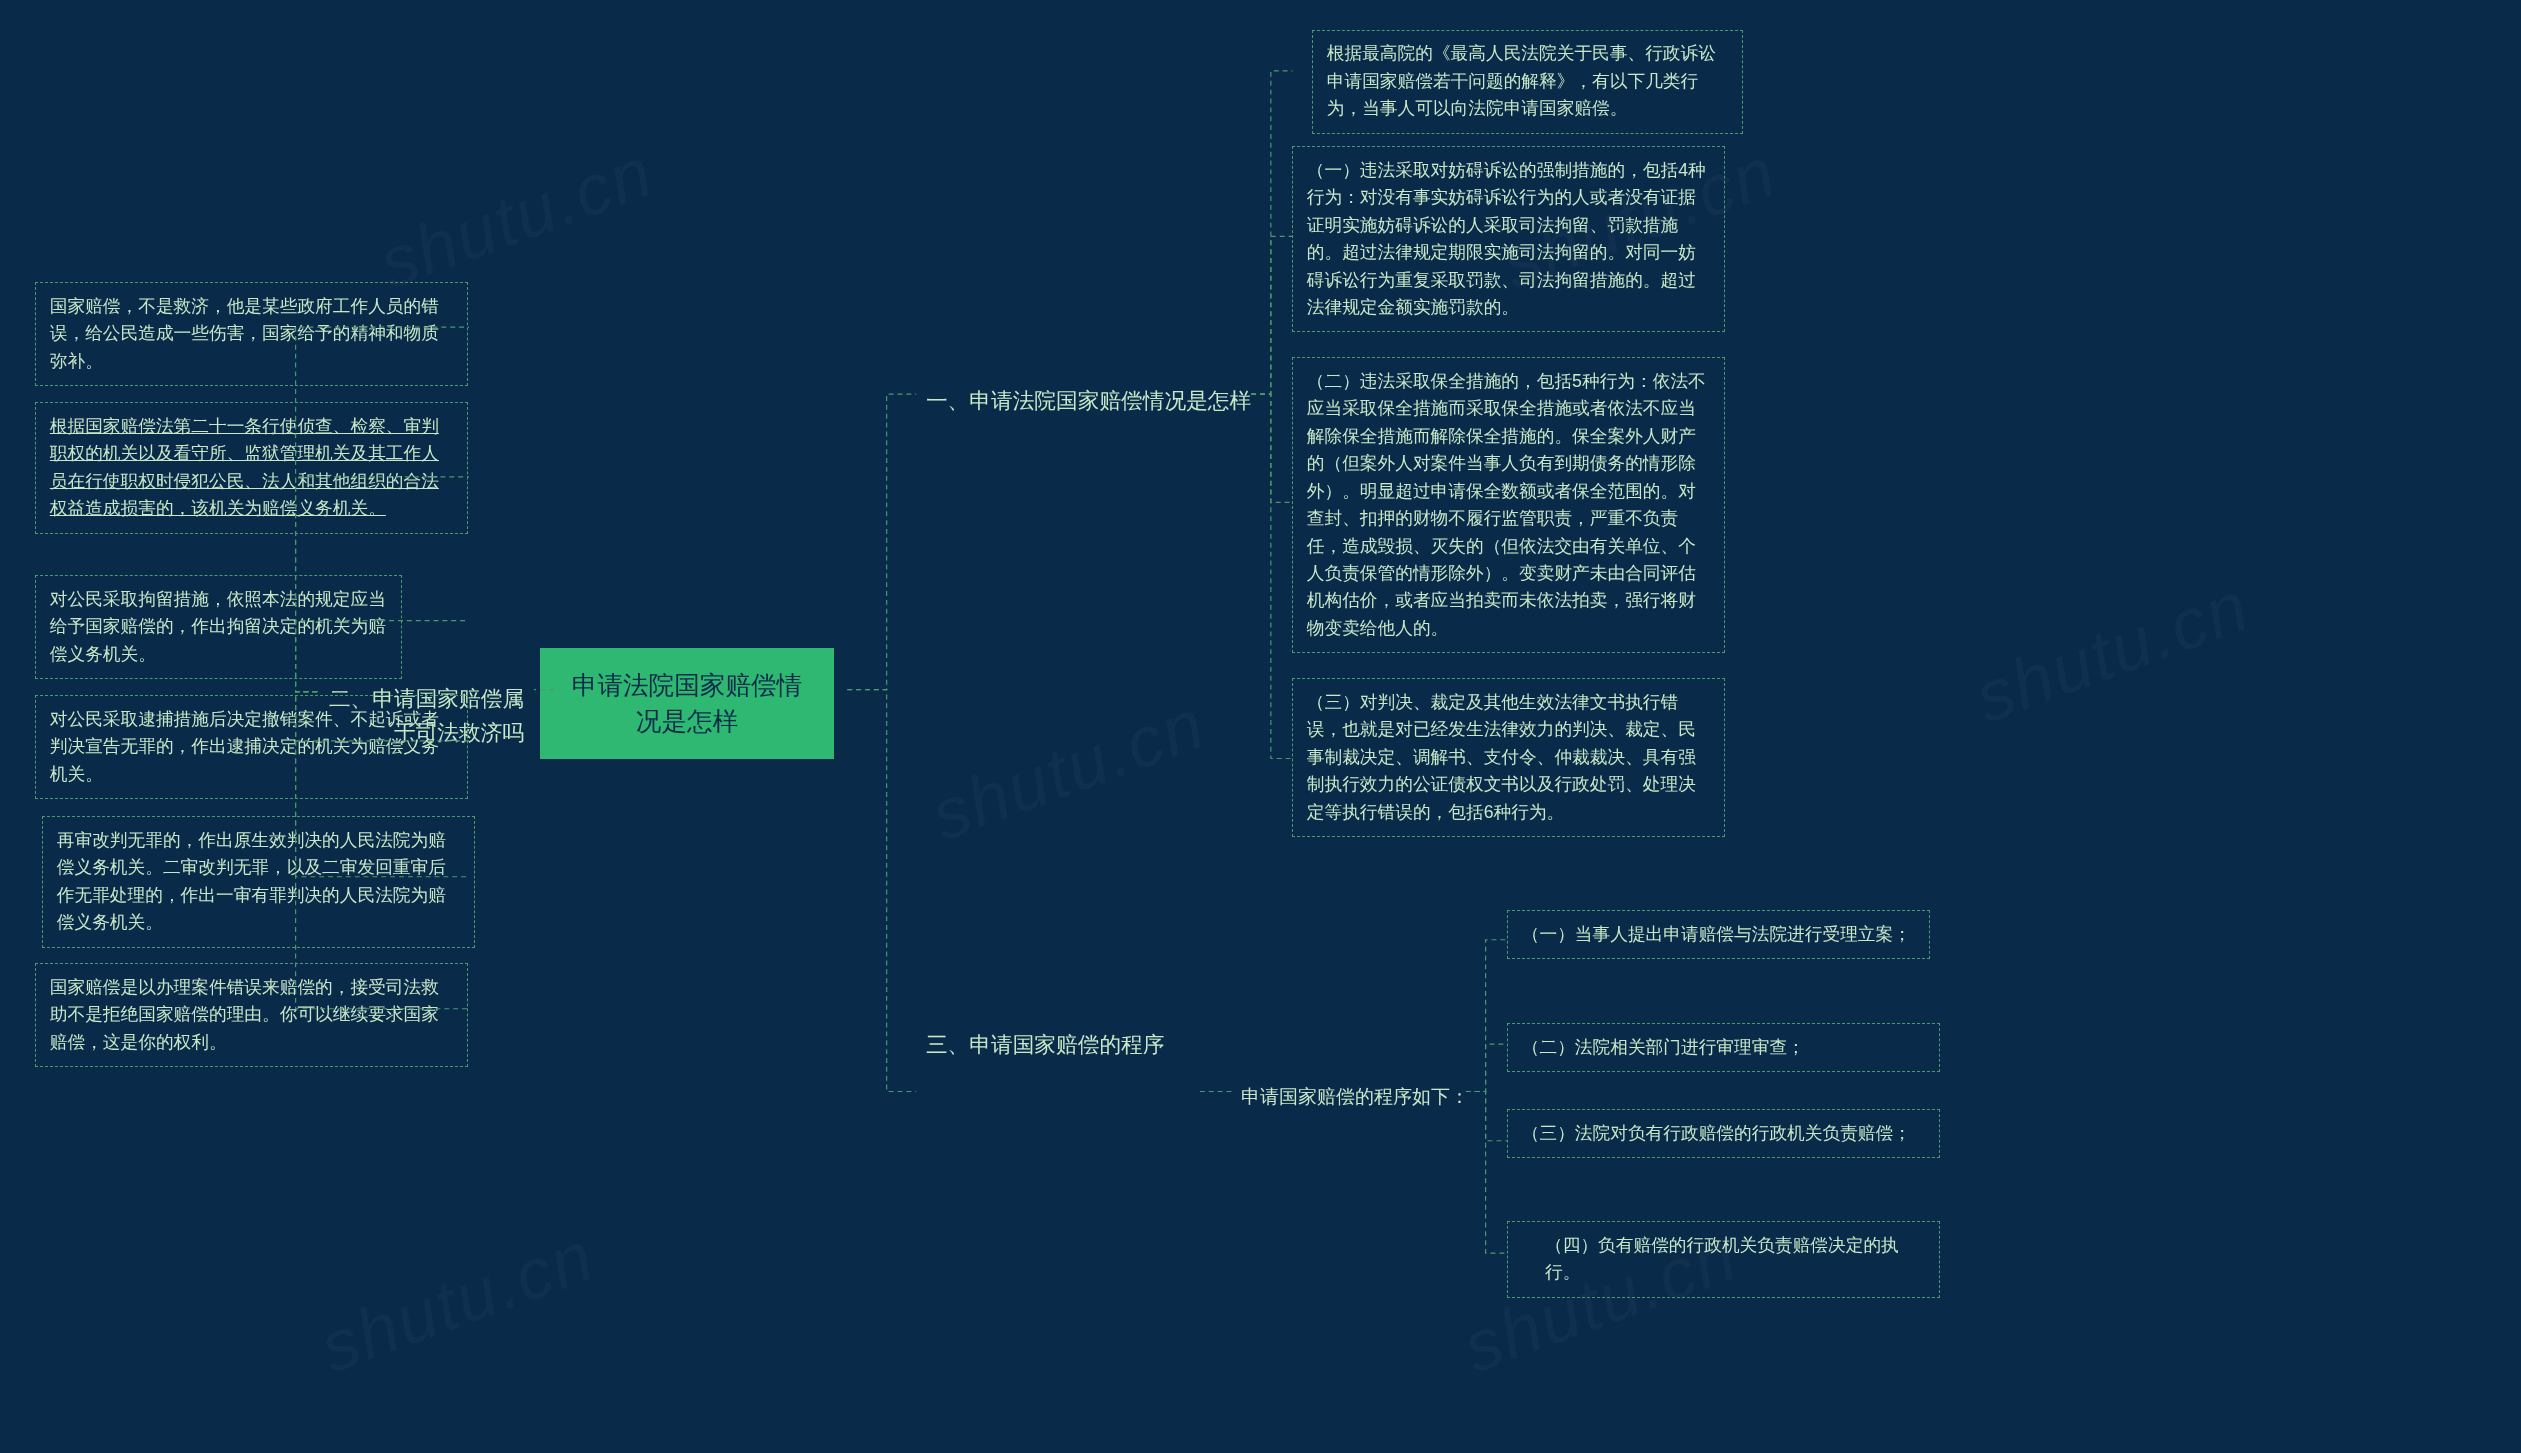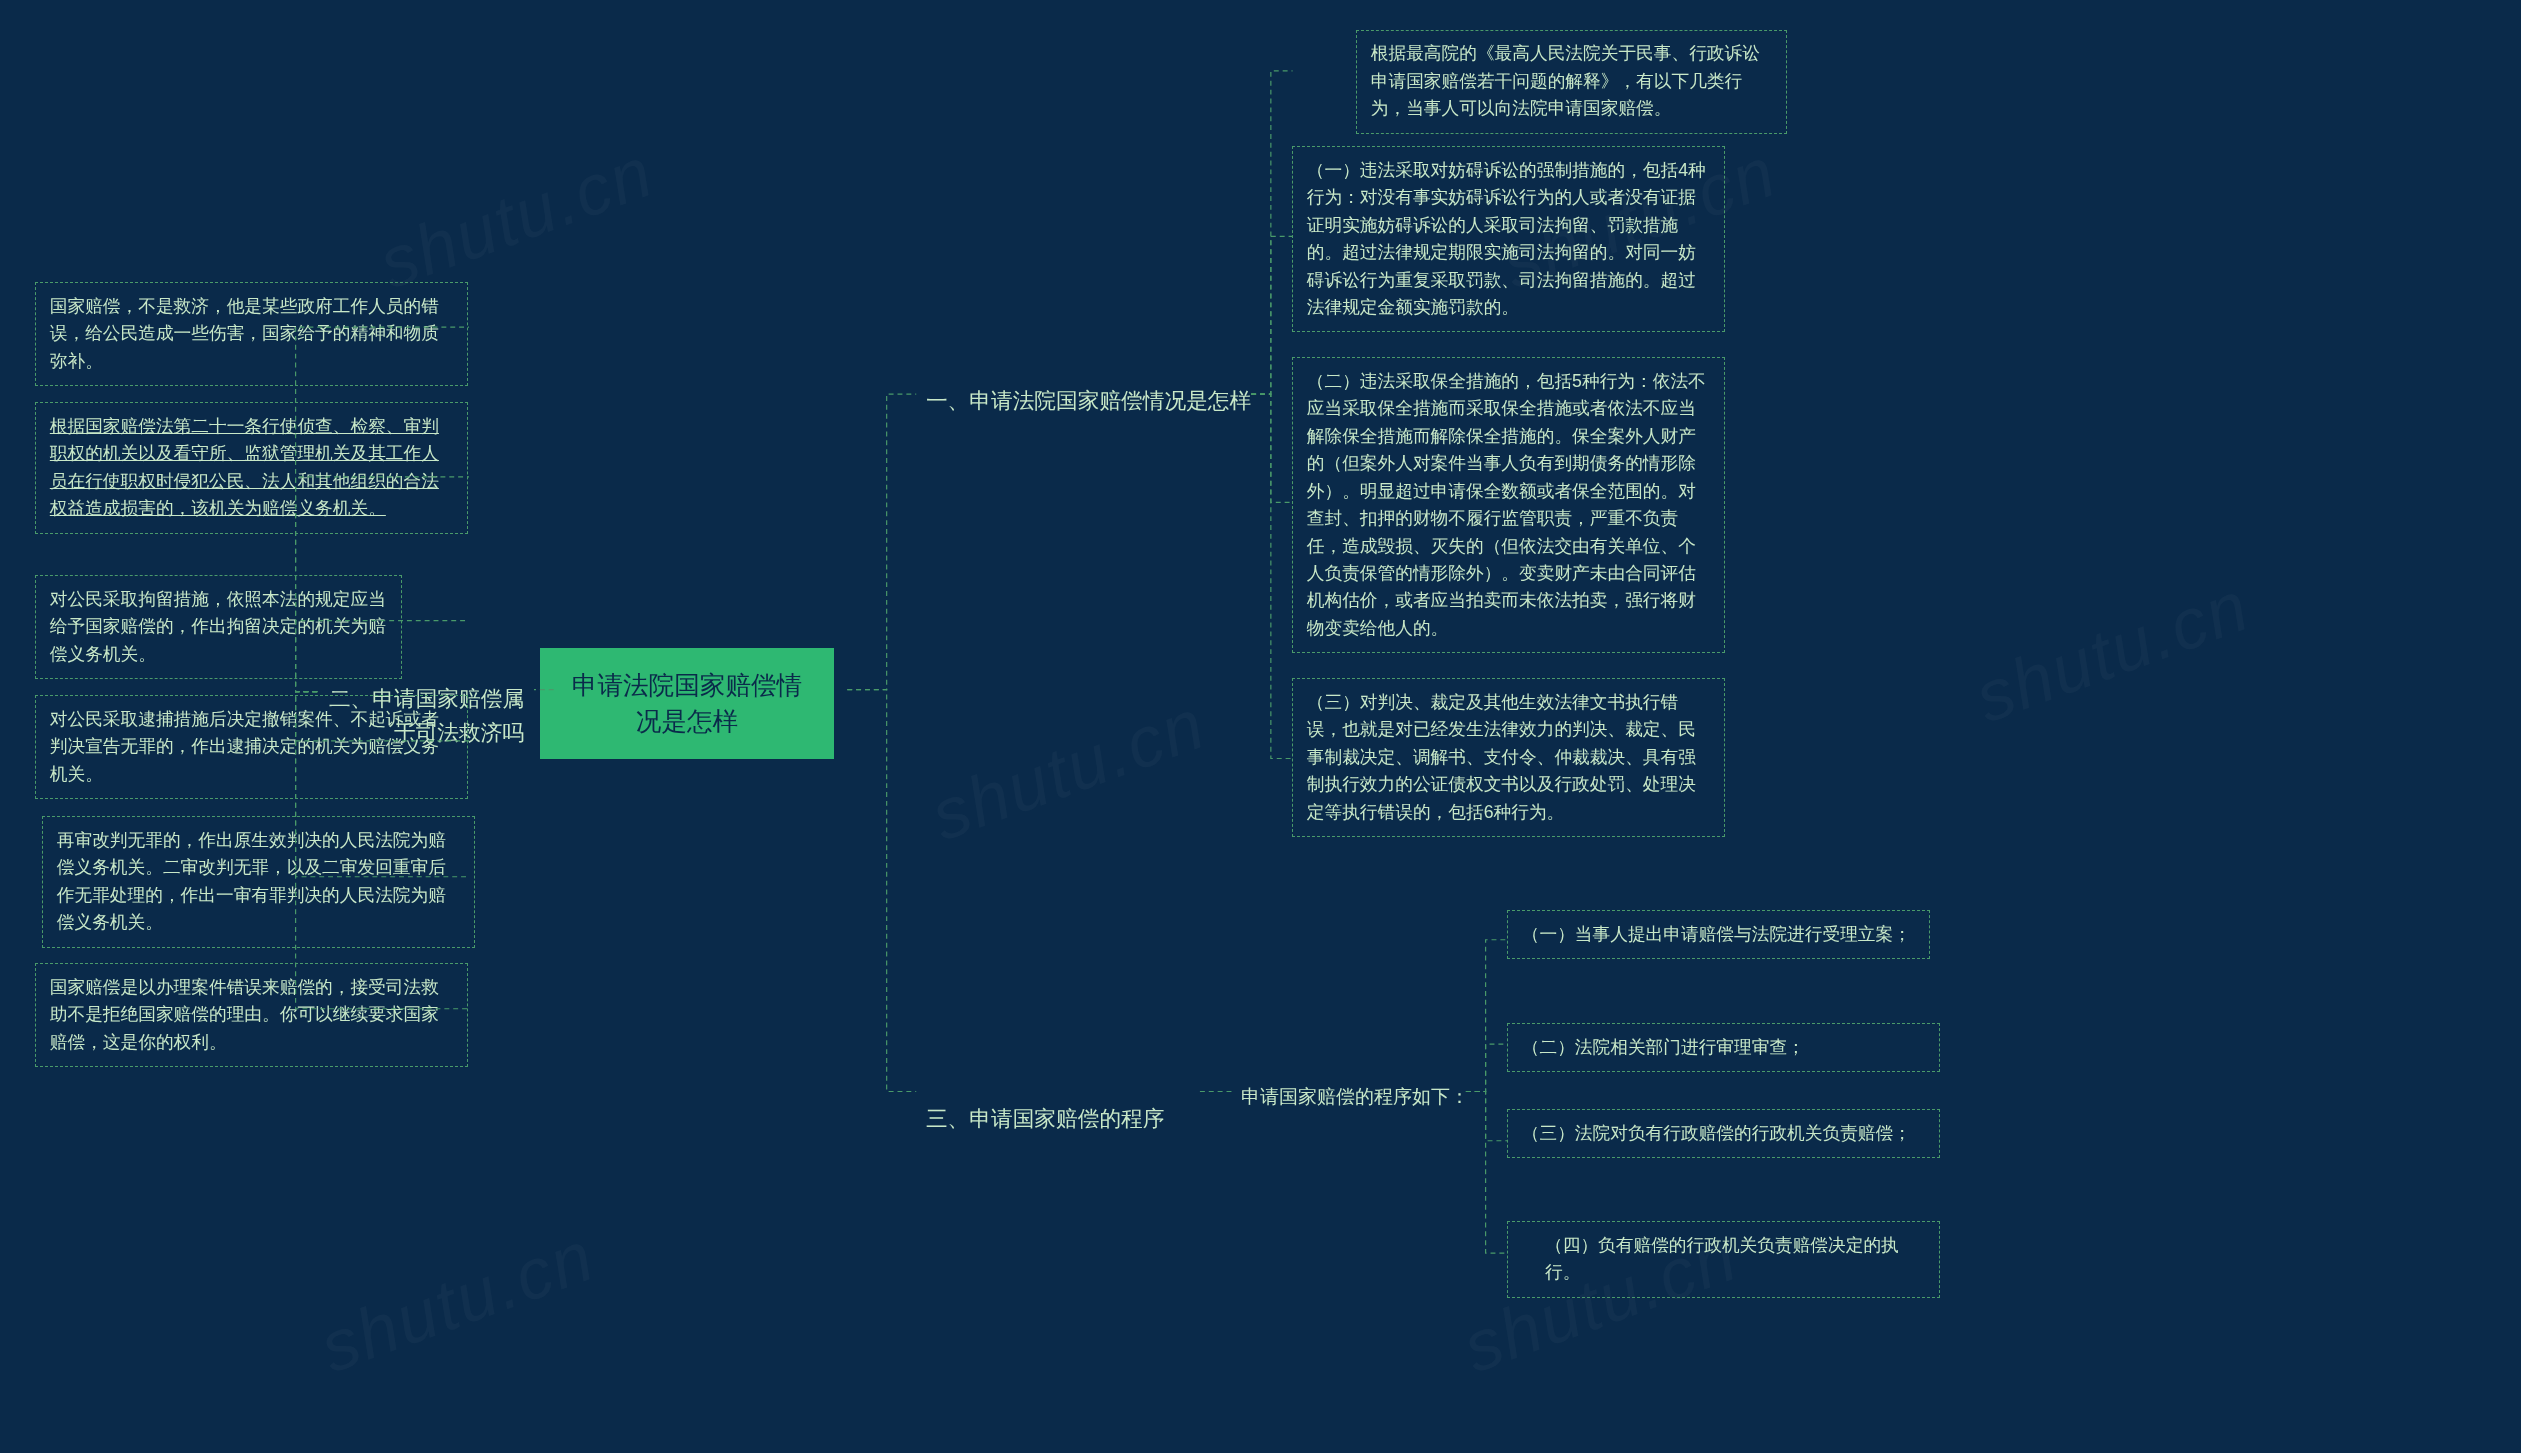--- a/index.html
+++ b/index.html
@@ -74,26 +74,26 @@
 <div class="watermark" style="left:1497px; top:177px;">shutu.cn</div>
 <div class="watermark" style="left:926px; top:729px;">shutu.cn</div>
 <div class="watermark" style="left:1970px; top:611px;">shutu.cn</div>
 <div class="watermark" style="left:315px; top:1261px;">shutu.cn</div>
 <div class="watermark" style="left:1458px; top:1261px;">shutu.cn</div>
 
 <div class="node center" style="left:540px; top:648px; width:294px;">申请法院国家赔偿情况是怎样</div>
 
 <div class="node branch" style="left:916px; top:378px;">一、申请法院国家赔偿情况是怎样</div>
 
-<div class="node" style="left:1356px; top:29.6px; width:431px;">根据最高院的《最高人民法院关于民事、行政诉讼申请国家赔偿若干问题的解释》，有以下几类行为，当事人可以向法院申请国家赔偿。</div>
+<div class="node" style="left:1312px; top:29.6px; width:431px;">根据最高院的《最高人民法院关于民事、行政诉讼申请国家赔偿若干问题的解释》，有以下几类行为，当事人可以向法院申请国家赔偿。</div>
 <div class="node" style="left:1292px; top:146px; width:433px;">（一）违法采取对妨碍诉讼的强制措施的，包括4种行为：对没有事实妨碍诉讼行为的人或者没有证据证明实施妨碍诉讼的人采取司法拘留、罚款措施的。超过法律规定期限实施司法拘留的。对同一妨碍诉讼行为重复采取罚款、司法拘留措施的。超过法律规定金额实施罚款的。</div>
 <div class="node" style="left:1292px; top:357px; width:433px;">（二）违法采取保全措施的，包括5种行为：依法不应当采取保全措施而采取保全措施或者依法不应当解除保全措施而解除保全措施的。保全案外人财产的（但案外人对案件当事人负有到期债务的情形除外）。明显超过申请保全数额或者保全范围的。对查封、扣押的财物不履行监管职责，严重不负责任，造成毁损、灭失的（但依法交由有关单位、个人负责保管的情形除外）。变卖财产未由合同评估机构估价，或者应当拍卖而未依法拍卖，强行将财物变卖给他人的。</div>
 <div class="node" style="left:1292px; top:678px; width:433px;">（三）对判决、裁定及其他生效法律文书执行错误，也就是对已经发生法律效力的判决、裁定、民事制裁决定、调解书、支付令、仲裁裁决、具有强制执行效力的公证债权文书以及行政处罚、处理决定等执行错误的，包括6种行为。</div>
 
-<div class="node branch" style="left:916px; top:1096px;">三、申请国家赔偿的程序</div>
+<div class="node branch" style="left:916px; top:1022px;">三、申请国家赔偿的程序</div>
 <div class="node sub" style="left:1231px; top:1076px;">申请国家赔偿的程序如下：</div>
 
 <div class="node" style="left:1507px; top:910px; width:423px;">（一）当事人提出申请赔偿与法院进行受理立案；</div>
 <div class="node" style="left:1507px; top:1023px; width:433px;">（二）法院相关部门进行审理审查；</div>
 <div class="node" style="left:1507px; top:1109px; width:433px;">（三）法院对负有行政赔偿的行政机关负责赔偿；</div>
 <div class="node" style="left:1507px; top:1221px; width:433px;padding-left:37px;">（四）负有赔偿的行政机关负责赔偿决定的执行。</div>
 
 <div class="node branch" style="left:317px; top:676px; text-align:right; width:217px;">二、申请国家赔偿属于司法救济吗</div>
 
 <div class="node" style="left:35px; top:282px; width:433px;">国家赔偿，不是救济，他是某些政府工作人员的错误，给公民造成一些伤害，国家给予的精神和物质弥补。</div>

